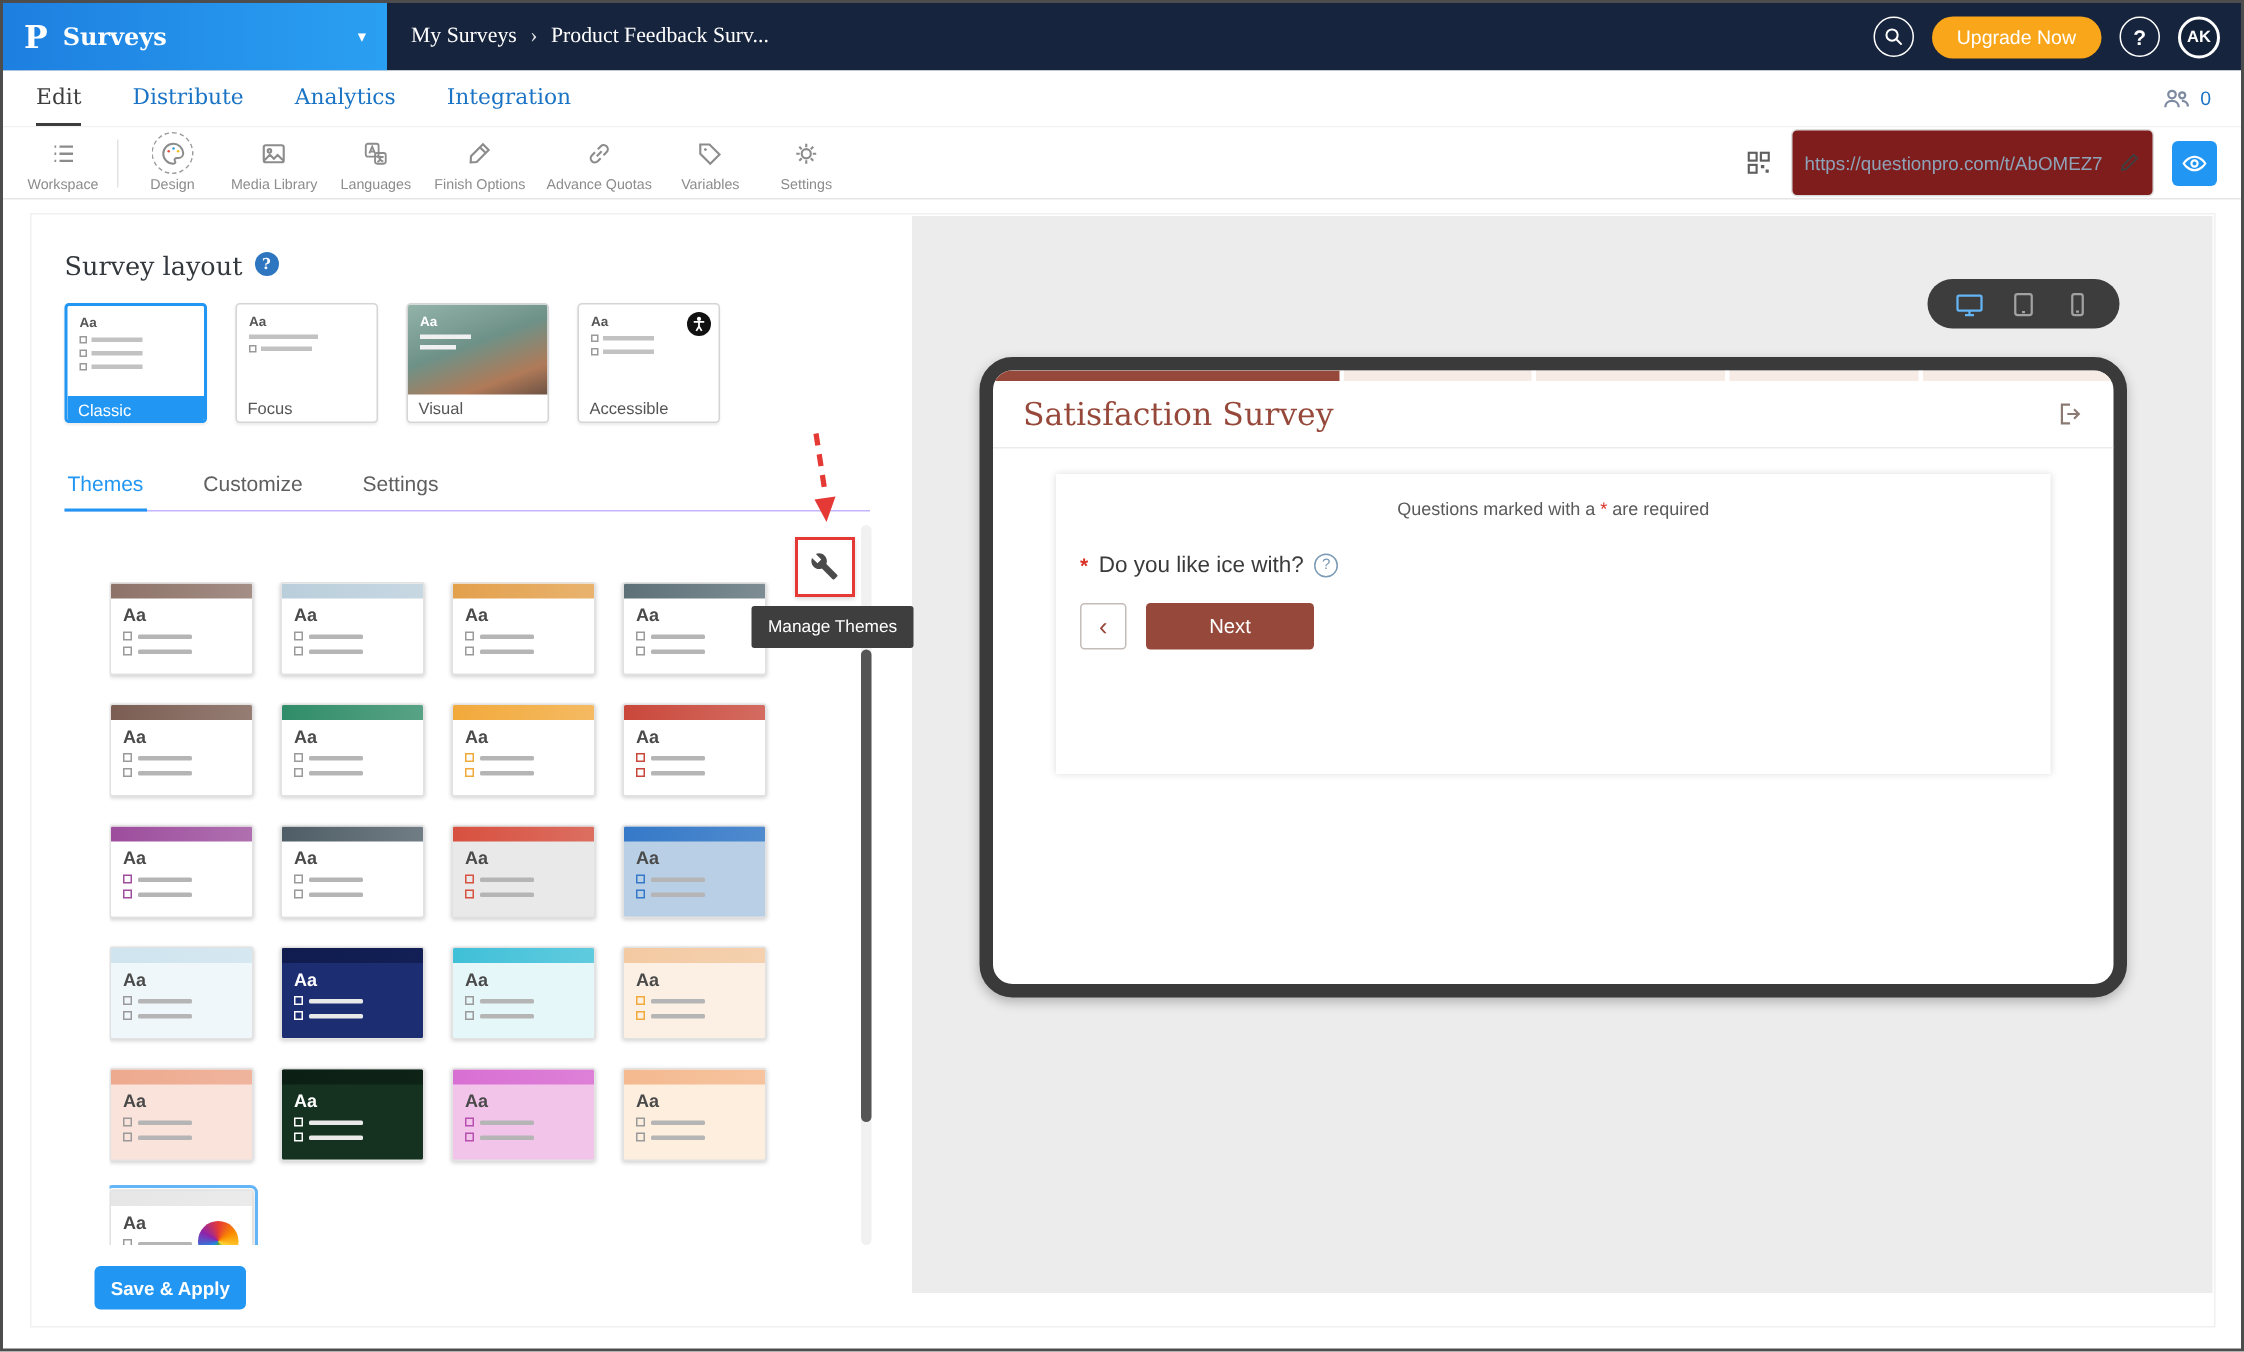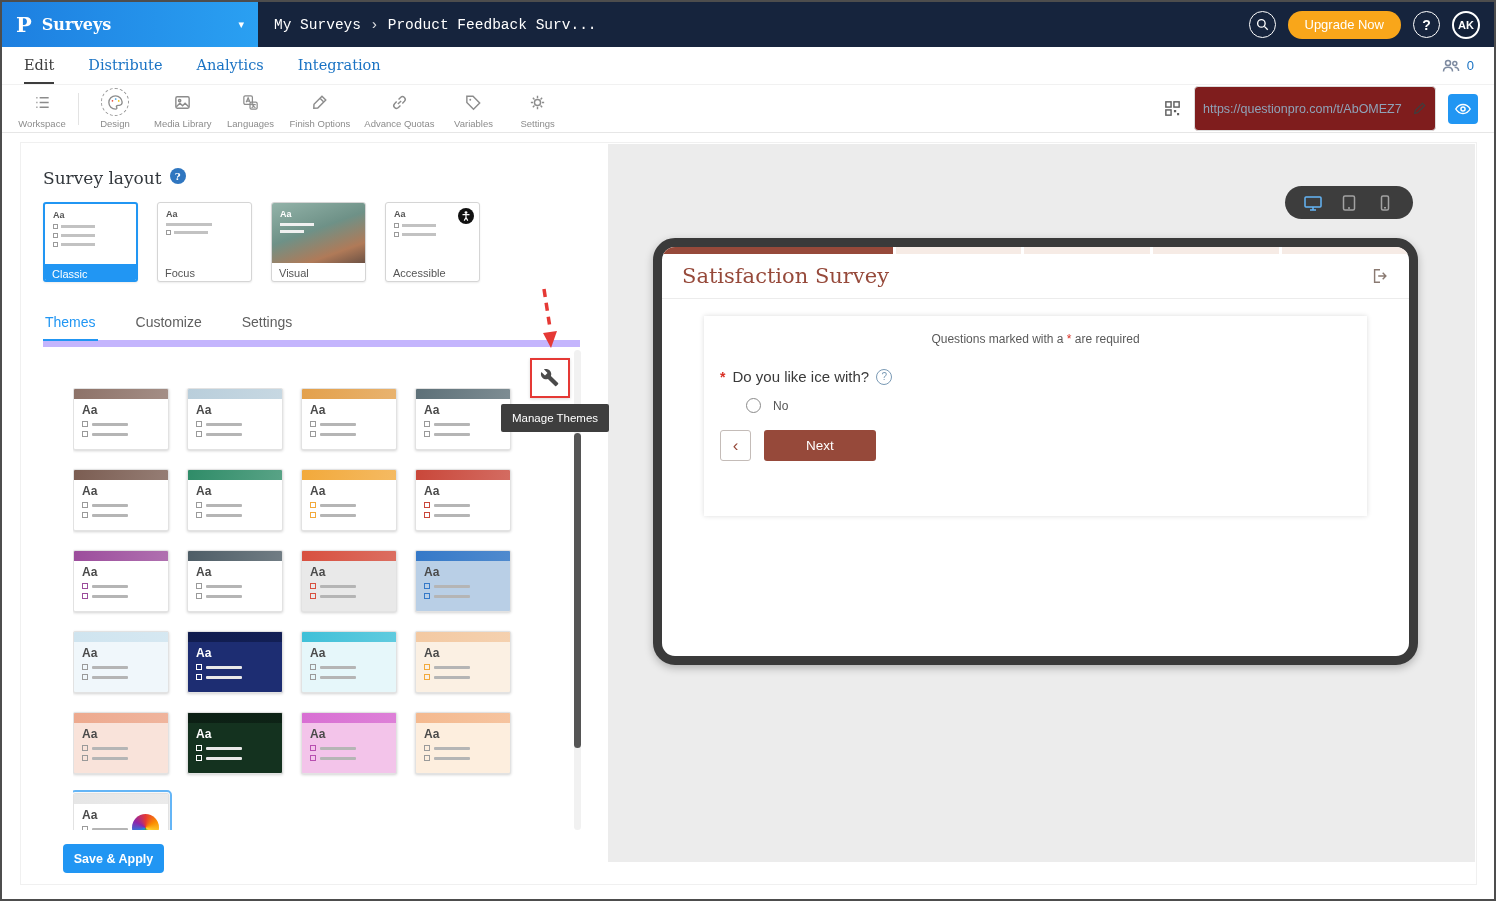--- a/index.html
+++ b/index.html
@@ -5,21 +5,21 @@
 *{margin:0;padding:0;box-sizing:border-box}
 body{background:#8e9399;font-family:"Liberation Sans",sans-serif}
 .page{position:relative;width:1496px;height:901px;margin:0 auto;background:#fff;border:2px solid #4d4d4d;overflow:hidden}
 svg{display:block}
 
 .topbar{position:absolute;top:0;left:0;right:0;height:45px;background:#16243d;display:flex;align-items:center;color:#fff}
 .brand{width:256px;height:100%;background:linear-gradient(90deg,#1d7fe0,#2aa0f2);display:flex;align-items:center;padding:0 14px;gap:10px;cursor:pointer}
 .brand .logo{font-weight:bold;font-size:21px;font-family:"DejaVu Serif",serif}
 .brand .name{font-size:16px;font-weight:bold;font-family:"DejaVu Serif",serif}
 .brand .caret{margin-left:auto;font-size:11px}
-.crumbs{display:flex;gap:9px;margin-left:16px;font-size:14.5px;font-family:Liberation Mono, monospace}
+.crumbs{display:flex;gap:9px;margin-left:16px;font-size:14.5px;font-family:Liberation Serif, serif}
 .crumbs .sep{opacity:.85}
 .top-right{margin-left:auto;display:flex;align-items:center;gap:12px;padding-right:14px}
 .ring{width:27px;height:27px;border:1.5px solid #fff;border-radius:50%;display:flex;align-items:center;justify-content:center;cursor:pointer;color:#fff}
 .ring.qmark{font-size:14px;font-weight:bold}
 .upgrade{height:28px;padding:0 17px;border-radius:14px;background:#f9a61a;color:#fff;font-size:13px;font-weight:normal;display:flex;align-items:center;cursor:pointer}
 .avatar{width:28px;height:28px;border:2px solid #fff;border-radius:50%;background:#122038;color:#fff;font-size:11px;font-weight:bold;display:flex;align-items:center;justify-content:center;cursor:pointer}
 
 .navrow{position:absolute;top:45px;left:0;right:0;height:38px;background:#fff;border-bottom:1px solid #f1f1f1;display:flex;align-items:stretch;padding:0 20px 0 22px;gap:34px}
 .nav-item{display:flex;align-items:center;font-size:14.5px;color:#1a73c4;border-bottom:2px solid transparent;cursor:pointer;font-family:"DejaVu Serif",serif}
 .nav-item.active{color:#3d3d3d;border-bottom-color:#3d3d3d}
@@ -54,21 +54,21 @@
 .lcard .label{height:19px;display:flex;align-items:center;padding-left:7px;font-size:11px;color:#555}
 .lcard.selected .label{background:#2196f3;color:#fff;font-weight:normal}
 .mini-aa{font-size:9px;font-weight:bold;color:#555}
 .mini-row{display:flex;align-items:center;gap:3px;margin-top:4px}
 .mini-box{width:5px;height:5px;border:1px solid #9a9a9a;background:#fff}
 .mini-line{width:34px;height:3px;background:#c2c2c2}
 .lcard.visual .lbody{background:linear-gradient(160deg,#93b3a9,#6e9187 45%,#b07a58 78%,#6d5244)}
 .lcard.visual .mini-aa{color:#fff}
 .acc-badge{position:absolute;top:5px;right:5px}
 
-.lp-tabs{display:flex;gap:36px;margin-top:26px;width:537px;border-bottom:7px solid #c4b5fd;font-size:14px;color:#5f5f5f}
+.lp-tabs{display:flex;gap:36px;margin-top:26px;width:537px;border-bottom:1px solid #c4b5fd;font-size:14px;color:#5f5f5f}
 .lp-tab{padding:6px 2px 9px;cursor:pointer;border-bottom:2px solid transparent;margin-bottom:-1px}
 .lp-tab.active{color:#2196f3;border-bottom-color:#2196f3}
 
 .theme-grid{position:absolute;left:30px;top:220px;width:442px;height:442px;overflow:hidden;display:flex;flex-wrap:wrap;gap:19px 18px;align-content:flex-start}
 .theme-card{width:96px;height:62px;border:1px solid #e2e2e2;border-radius:2px;box-shadow:0 1px 3px rgba(0,0,0,.18);position:relative;overflow:hidden;cursor:pointer}
 .theme-card.selected{outline:2px solid #64b5f6;outline-offset:1px}
 .tc-top{height:10px}
 .tc-aa{font-size:12px;font-weight:bold;color:#4a4a4a;margin:4px 0 1px 8px}
 .theme-card.dark .tc-aa{color:#fff}
 .tc-row{display:flex;align-items:center;gap:4px;margin:4px 0 0 8px}
@@ -655,24 +655,20 @@
 
         <div class="qcard">
           <div class="req-note">
             <span>Questions marked with a </span><span class="req-star">*</span><span> are required</span>
           </div>
           <div class="question-row">
             <span class="q-star">*</span>
             <span>Do you like ice with?</span>
             <span class="q-help">?</span>
           </div>
-          <div class="radio-row">
-            <span class="radio"></span>
-            <span class="radio-label">No</span>
-          </div>
           <div class="btn-row">
             <button class="back-btn">‹</button>
             <button class="next-btn">Next</button>
           </div>
         </div>
       </div>
     </section>
   </main>
 </div>
 

